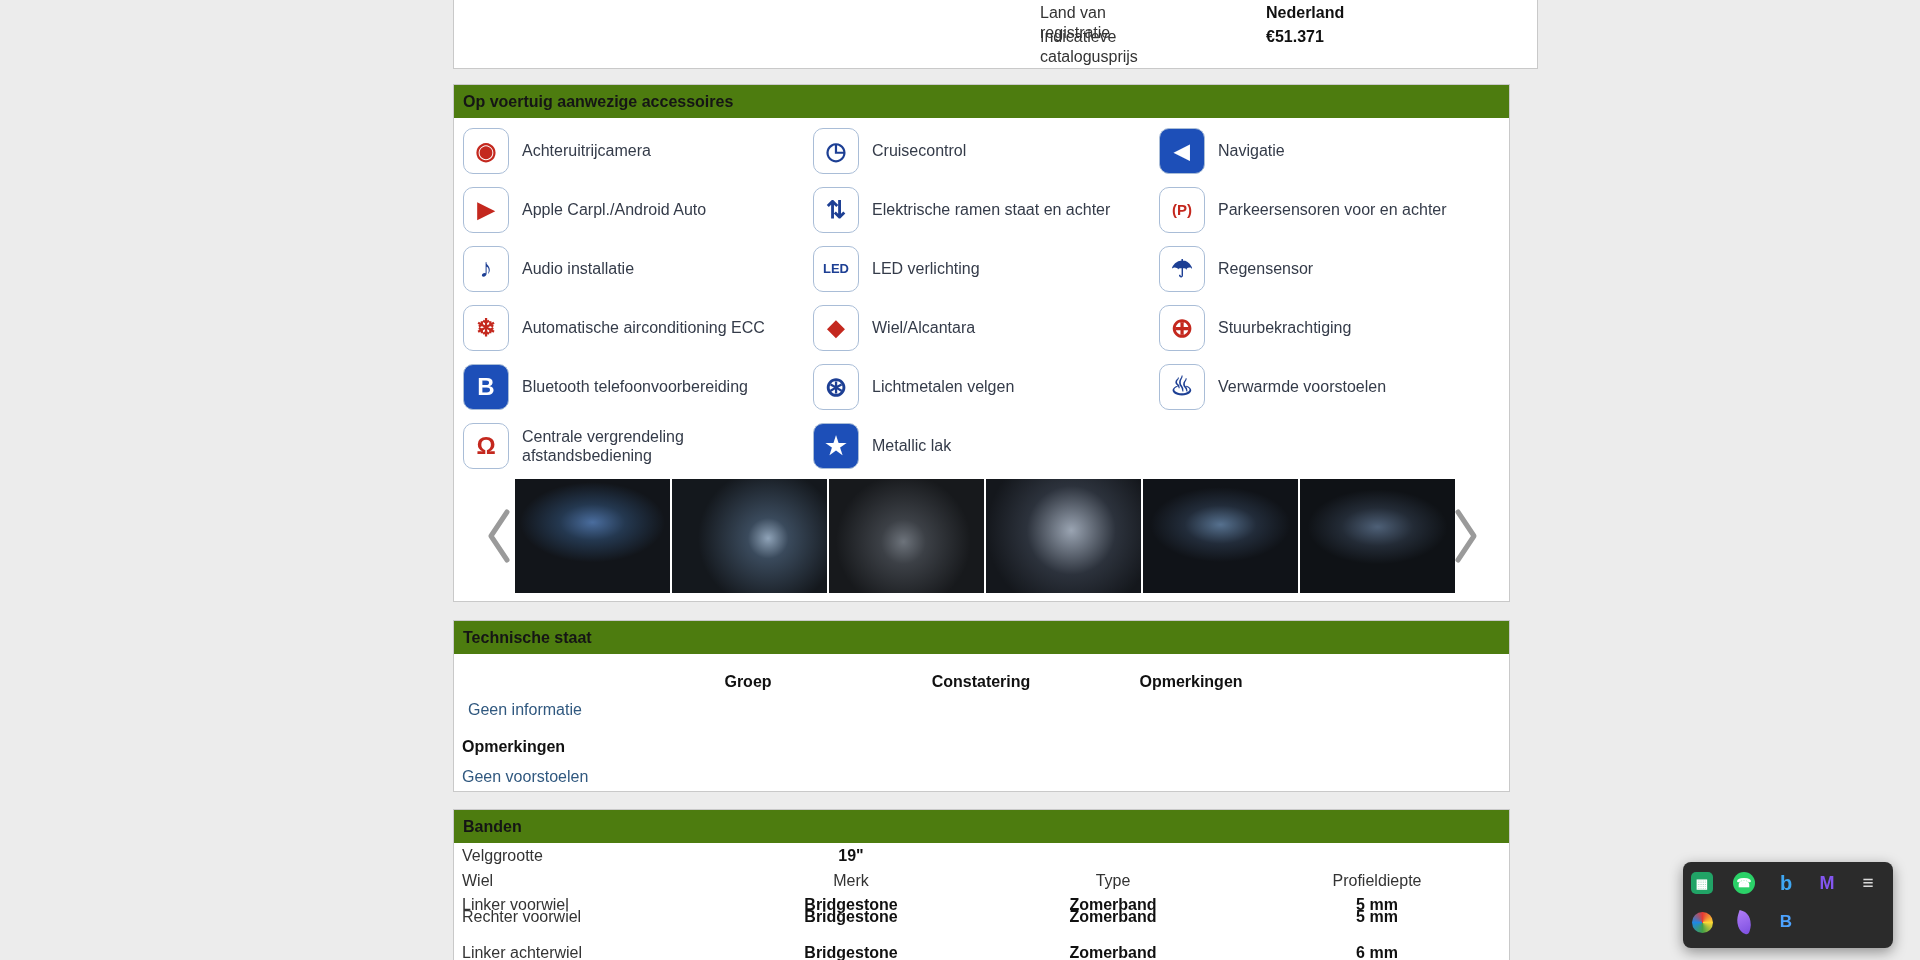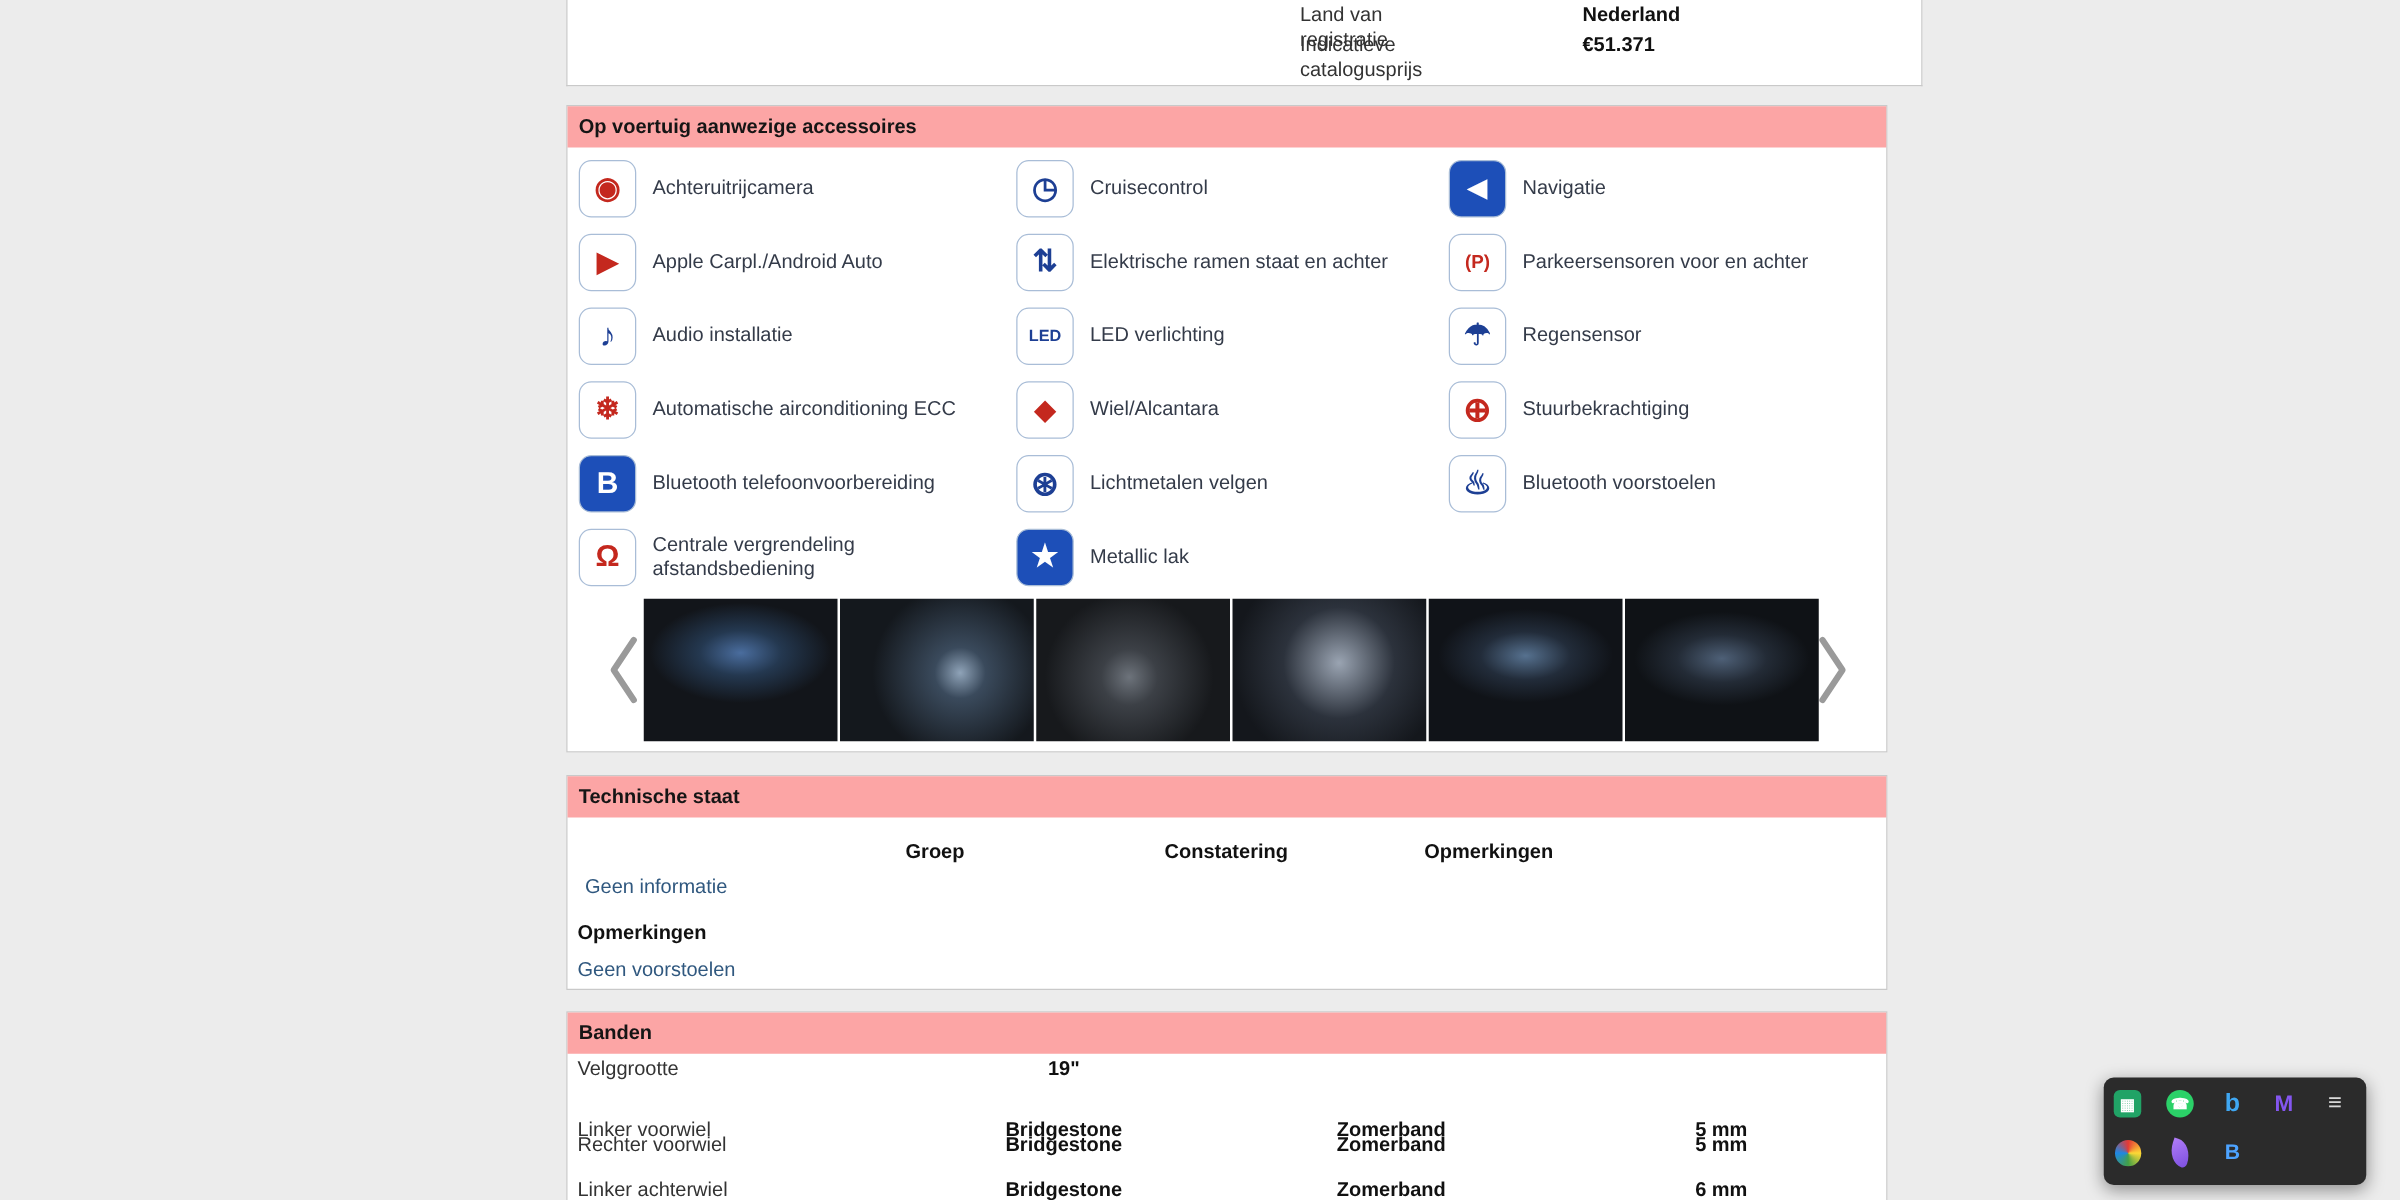--- a/index.html
+++ b/index.html
@@ -4,21 +4,21 @@
 <style>
   html,body{margin:0;padding:0;}
   body{
     width:1920px;height:960px;overflow:hidden;position:relative;
     background:#ececec;color:#333;
     font-family:"Liberation Sans", sans-serif;font-size:16px;
   }
   .content{position:absolute;left:453px;top:0;width:1057px;}
   .box{position:absolute;left:0;width:1055px;background:#fff;border:1px solid #c9c9c9;}
   .section-header{
-    height:33px;background:#fca5a5;line-height:33px;padding-left:9px;
+    height:33px;background:#4d7c0f;line-height:33px;padding-left:9px;
     font-weight:bold;color:#151515;font-size:16px;
   }
   
   #top-info{top:0;height:68px;border-top:none;padding-left:28px;}
   .info-row{position:absolute;height:20px;line-height:20px;}
   .info-row .lbl{position:absolute;left:558px;color:#333;}
   .info-row .val{position:absolute;left:784px;font-weight:bold;color:#111;}
   
   #accessories{top:84px;height:516px;}
   .acc-col{position:absolute;top:36px;}
@@ -173,21 +173,21 @@
       <div class="acc-item">
         <span class="acc-icon" style="color: rgb(29, 63, 148); background: rgb(255, 255, 255);">☂</span>
         <span class="acc-label">Regensensor</span>
       </div>
       <div class="acc-item">
         <span class="acc-icon" style="color: rgb(196, 40, 30); background: rgb(255, 255, 255); font-size: 27px;">⊕</span>
         <span class="acc-label">Stuurbekrachtiging</span>
       </div>
       <div class="acc-item">
         <span class="acc-icon" style="color: rgb(29, 63, 148); background: rgb(255, 255, 255); font-size: 26px;">♨</span>
-        <span class="acc-label">Bluetooth voorstoelen</span>
+        <span class="acc-label">Verwarmde voorstoelen</span>
       </div>
     </div>
 
     <div class="carousel">
       <div class="car-arrow left">
         <svg width="26" height="56" viewBox="0 0 26 56">
             <polyline points="21,4 5,28 21,52" fill="none" stroke="#9a9a9a" stroke-width="5" stroke-linecap="round" stroke-linejoin="round"></polyline>
           </svg>
       </div>
       <div class="thumbs">
@@ -217,20 +217,26 @@
   </div>
 
   <div class="box" id="tires">
     <div class="section-header">Banden</div>
 
     <div class="t-row" style="top:37px;">
       <span class="t-left">Velggrootte</span>
       <span class="t-c1 bold">19"</span>
     </div>
 
+    <div class="t-row" style="top:62px;">
+      <span class="t-left">Wiel</span>
+      <span class="t-c1">Merk</span>
+      <span class="t-c2">Type</span>
+      <span class="t-c3">Profieldiepte</span>
+    </div>
 
     <div class="t-row" style="top:86px;">
       <span class="t-left">Linker voorwiel</span>
       <span class="t-c1 bold">Bridgestone</span>
       <span class="t-c2 bold">Zomerband</span>
       <span class="t-c3 bold">5 mm</span>
     </div>
     <div class="t-row" style="top:98px;">
       <span class="t-left">Rechter voorwiel</span>
       <span class="t-c1 bold">Bridgestone</span>

